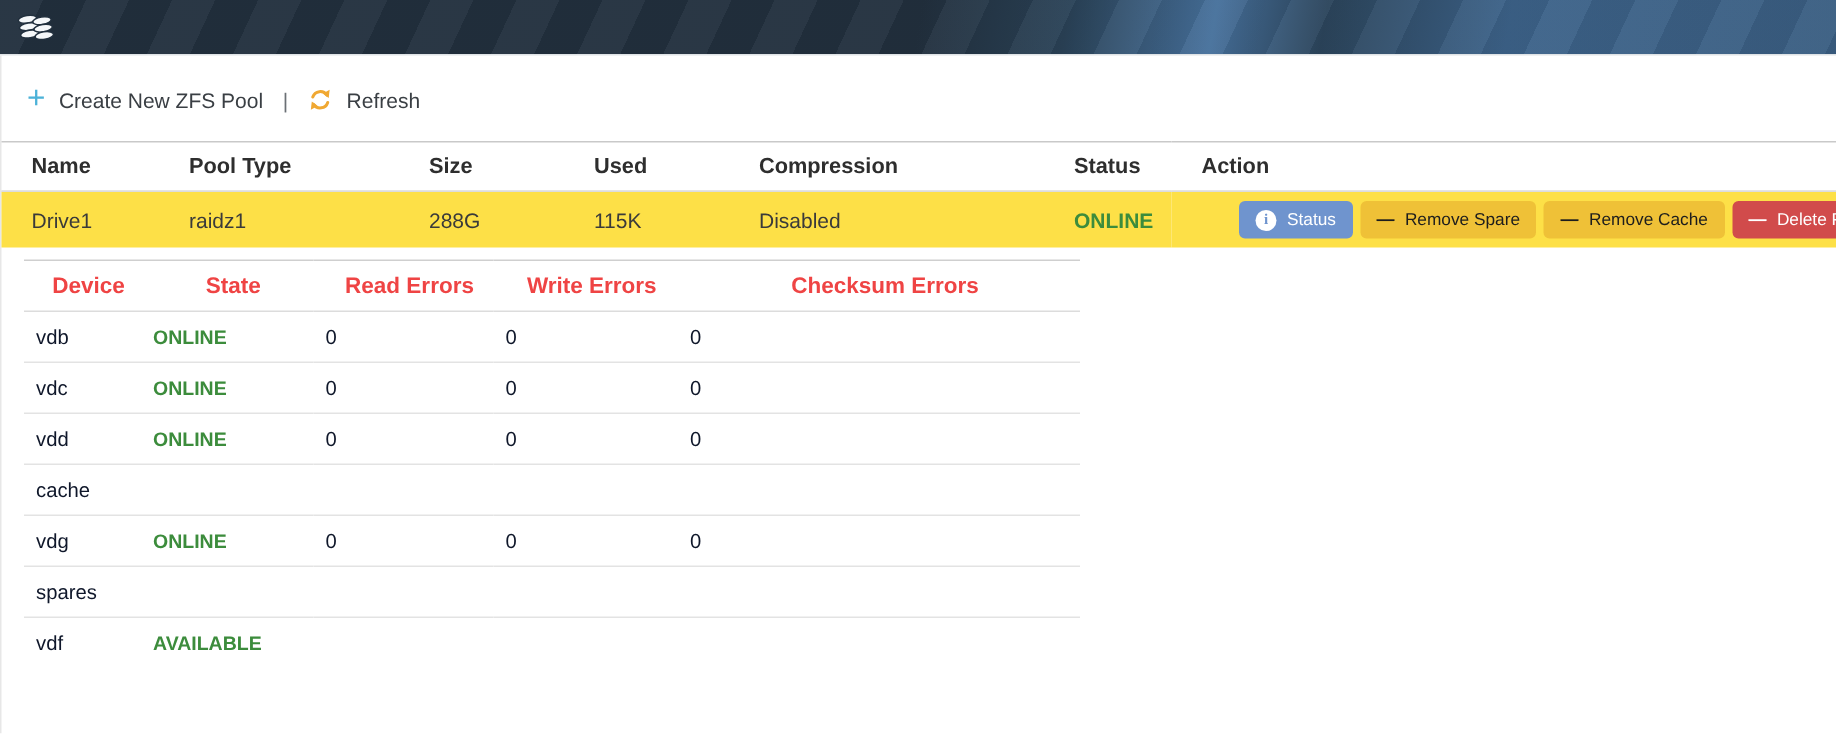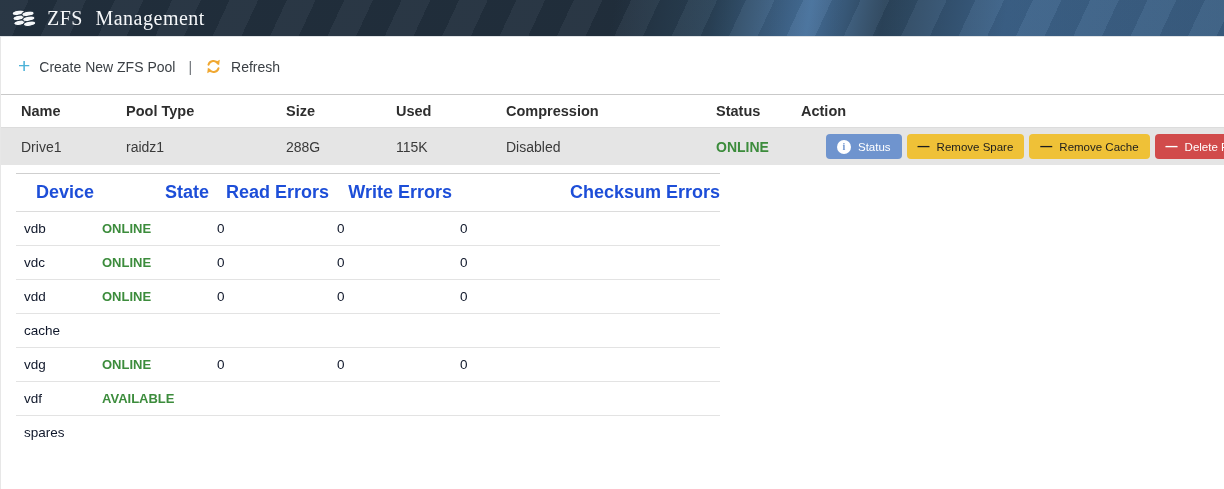--- a/index.html
+++ b/index.html
@@ -77,21 +77,21 @@
     white-space: nowrap;
   }
   .pools td {
     font-size: 14px;
     color: #3a3a3a;
     padding: 6px 0 6px 20px;
     height: 36px;
     vertical-align: middle;
     white-space: nowrap;
   }
-  .pools tbody tr { background: #e5e5e5; }
+  .pools tbody tr { background: #fde047; }
   .pools td.status { color: #3c8c3c; font-weight: 700; }
   .pools td.actions { padding-left: 45px; }
 
   
   .btn-row { display: inline-flex; gap: 5px; align-items: center; }
   .action-btn {
     display: inline-flex;
     align-items: center;
     gap: 7px;
     height: 25px;
@@ -112,24 +112,24 @@
     font-size: 10px; font-weight: 700;
     font-family: "Liberation Serif", serif;
     display: inline-flex; align-items: center; justify-content: center;
   }
   .btn-icon.minus-icon { font-weight: 700; font-size: 12px; position: relative; top: -1px; }
 
   
   .devices-wrap { margin: 8px 0 0 15px; width: 704px; }
   .devices { width: 704px; }
   .devices th {
-    text-align: right;
-    font-size: 18px;
+    text-align: center;
+    font-size: 15px;
     font-weight: 700;
-    color: #1d4ed8;
+    color: #ef4444;
     padding: 8px 0 8px 8px;
     border-top: 1px solid #cfcfcf;
     border-bottom: 1px solid #dcdcdc;
     white-space: nowrap;
   }
   .devices td {
     font-size: 13.5px;
     color: #0f172a;
     padding: 9px 0 9px 8px;
     border-bottom: 1px solid #e3e3e3;
@@ -149,21 +149,20 @@
         <g fill="#f5f7f9" stroke="#22303e" stroke-width="1" transform="rotate(-9 13 12)">
           <ellipse cx="8.2" cy="6" rx="6.2" ry="2.5"></ellipse>
           <ellipse cx="8.2" cy="11" rx="6.2" ry="2.5"></ellipse>
           <ellipse cx="8.2" cy="16" rx="6.2" ry="2.5"></ellipse>
           <ellipse cx="17.6" cy="8.5" rx="6.2" ry="2.5"></ellipse>
           <ellipse cx="17.6" cy="13.5" rx="6.2" ry="2.5"></ellipse>
           <ellipse cx="17.6" cy="18.5" rx="6.2" ry="2.5"></ellipse>
         </g>
       </svg>
     </span>
-    <h1 class="app-title">ZFS Management</h1>
   </header>
 
   <div class="page">
 
     <div class="toolbar">
       <button class="toolbar-btn">
         <span class="plus-icon">+</span>
         <span>Create New ZFS Pool</span>
       </button>
       <span class="toolbar-sep">|</span>
@@ -290,30 +289,30 @@
 
   <tr>
     <td>vdg</td>
     <td class="state">ONLINE</td>
     <td>0</td>
     <td>0</td>
     <td>0</td>
   </tr>
 
   <tr>
+    <td>spares</td>
+    <td class="state"></td>
+    <td></td>
+    <td></td>
+    <td></td>
+  </tr>
+
+  <tr>
     <td>vdf</td>
     <td class="state">AVAILABLE</td>
-    <td></td>
-    <td></td>
-    <td></td>
-  </tr>
-
-  <tr>
-    <td>spares</td>
-    <td class="state"></td>
     <td></td>
     <td></td>
     <td></td>
   </tr>
 </tbody>
       </table>
     </div>
 
   </div>
 </div>

